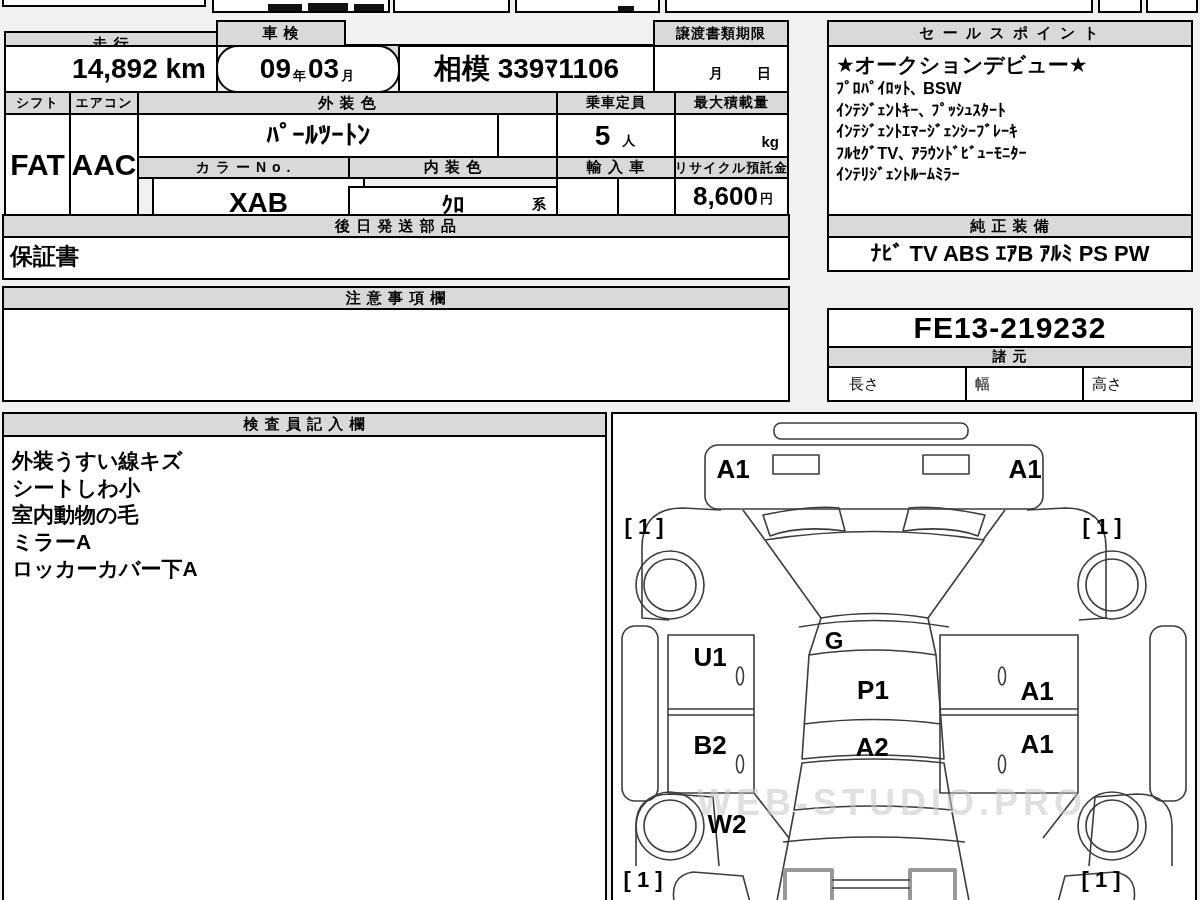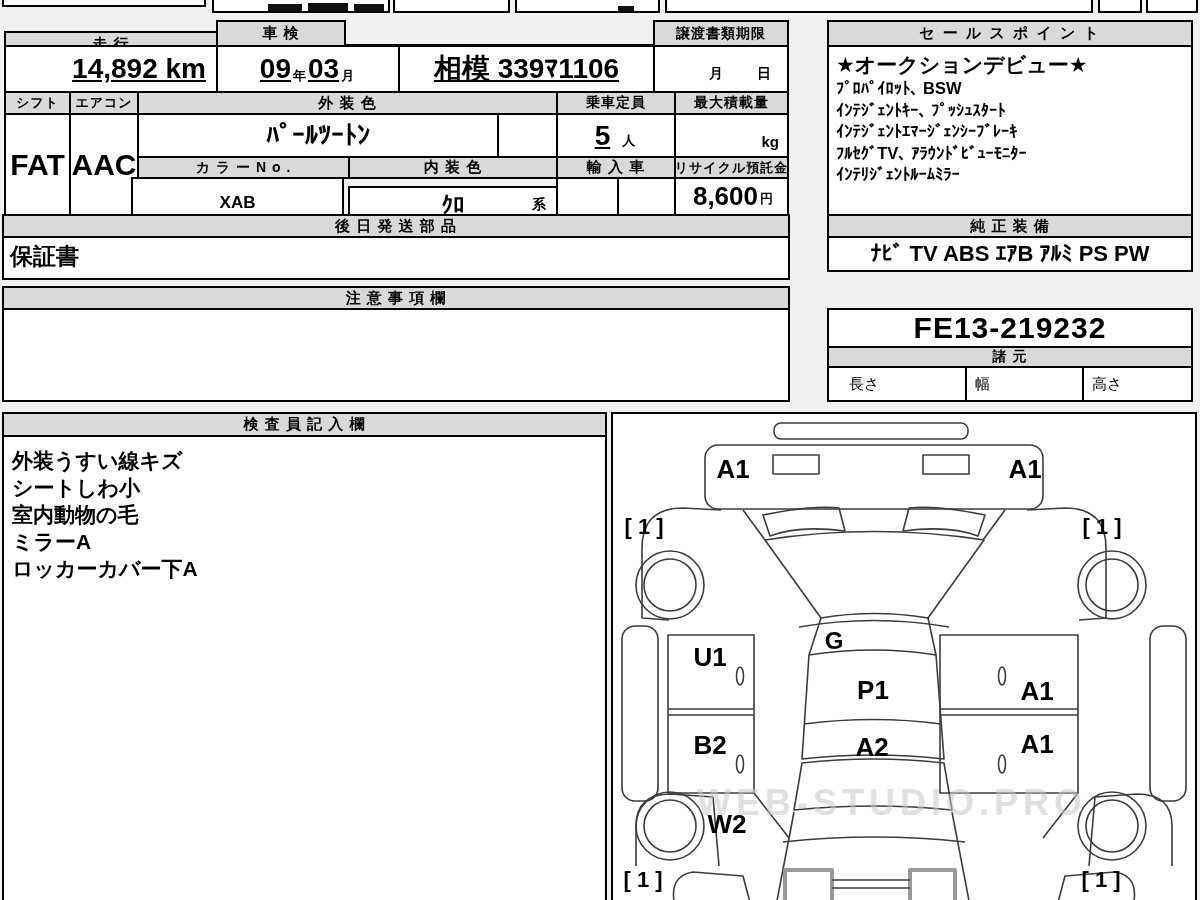--- a/index.html
+++ b/index.html
@@ -6,21 +6,21 @@
   #sheet{
     position:relative;width:1200px;height:900px;overflow:hidden;
     background:#f1f1f1;
     font-family:"Liberation Sans","DejaVu Sans",sans-serif;
     color:#000;
   }
   .cell{position:absolute;box-sizing:border-box;border:2px solid #000;background:#fff;overflow:hidden;}
   .hdr{background:#d9d9d9;display:flex;align-items:center;justify-content:center;
        font-weight:bold;font-size:15px;letter-spacing:1px;white-space:nowrap;}
   .val{display:flex;align-items:center;justify-content:center;font-weight:bold;white-space:nowrap;}
-  .big{font-size:28px;text-decoration:underline;}
+  .big{font-size:28px;}
   .small-unit{font-size:13px;font-weight:bold;margin:0 2px;align-self:flex-end;padding-bottom:6px;}
   .right{justify-content:flex-end;}
   .left{justify-content:flex-start;}
   
   #topstrip{position:absolute;left:0;top:0;width:1200px;height:13px;overflow:hidden;}
   #topstrip .cell{top:-18px;height:31px;}
   .blob{position:absolute;background:#111;}
   
   .sp-line1{font-weight:bold;font-size:21px;line-height:27px;}
   .sp-line{font-weight:bold;font-size:16.5px;line-height:21.5px;}
@@ -56,21 +56,21 @@
     <div class="cell" style="left:1098px;width:44px;"></div>
     <div class="cell" style="left:1146px;width:52px;"></div>
   </div>
 
   <div class="cell hdr" style="left:4px;top:20px;width:214px;height:27px;margin-top:11px;">走 行</div>
   <div class="cell hdr" style="left:216px;top:20px;width:130px;height:27px;">車 検</div>
   <div class="cell hdr" style="left:344px;top:20px;width:311px;height:27px;margin-top:24px;">登 録 番 号</div>
   <div class="cell hdr" style="left:653px;top:20px;width:136px;height:27px;font-size:14px;">譲渡書類期限</div>
 
   <div class="cell val big right" style="left:4px;top:45px;width:214px;height:48px;padding-right:10px;">14,892 km</div>
-  <div class="cell val" style="left:216px;top:45px;width:184px;height:48px;">
+  <div class="cell val" style="left:216px;top:45px;width:184px;height:48px;border-radius:22px;">
     <span class="big">09</span>
     <span class="small-unit">年</span>
     <span class="big">03</span>
     <span class="small-unit">月</span>
   </div>
   <div class="cell val big" style="left:398px;top:45px;width:257px;height:48px;">相模 339ﾏ1106</div>
   <div class="cell val right" style="left:653px;top:45px;width:136px;height:48px;align-items:flex-end;padding:0 14px 8px 0;font-size:14px;letter-spacing:2px;">月　　日</div>
 
   <div class="cell hdr" style="left:4px;top:91px;width:67px;height:24px;font-size:13px;">シフト</div>
   <div class="cell hdr" style="left:69px;top:91px;width:70px;height:24px;font-size:13px;">エアコン</div>
@@ -87,21 +87,21 @@
     <span class="big">5</span>
     <span class="small-unit" style="margin-left:12px;">人</span>
   </div>
   <div class="cell val right" style="left:674px;top:113px;width:115px;height:45px;align-items:flex-end;padding:0 8px 6px 0;font-size:15px;font-weight:bold;">kg</div>
 
   <div class="cell hdr" style="left:137px;top:156px;width:213px;height:23px;font-size:14px;">カ ラ ー N o .</div>
   <div class="cell hdr" style="left:348px;top:156px;width:210px;height:23px;">内 装 色</div>
   <div class="cell hdr" style="left:556px;top:156px;width:120px;height:23px;">輸 入 車</div>
   <div class="cell hdr" style="left:674px;top:156px;width:115px;height:23px;font-size:13px;">リサイクル預託金</div>
 
-  <div class="cell val" style="left:131px;top:177px;width:213px;height:52px;font-size:17px;">XAB</div>
+  <div class="cell val" style="left:152px;top:177px;width:213px;height:52px;font-size:28px;">XAB</div>
   <div class="cell val" style="left:348px;top:186px;width:210px;height:39px;font-size:23px;">
     <span>ｸﾛ</span>
     <span class="suffix-right">系</span>
   </div>
   <div class="cell" style="left:556px;top:177px;width:63px;height:39px;"></div>
   <div class="cell" style="left:617px;top:177px;width:59px;height:39px;"></div>
   <div class="cell val right" style="left:674px;top:177px;width:115px;height:39px;padding-right:12px;">
     <span style="font-size:26px;">8,600</span>
     <span class="small-unit">円</span>
   </div>

